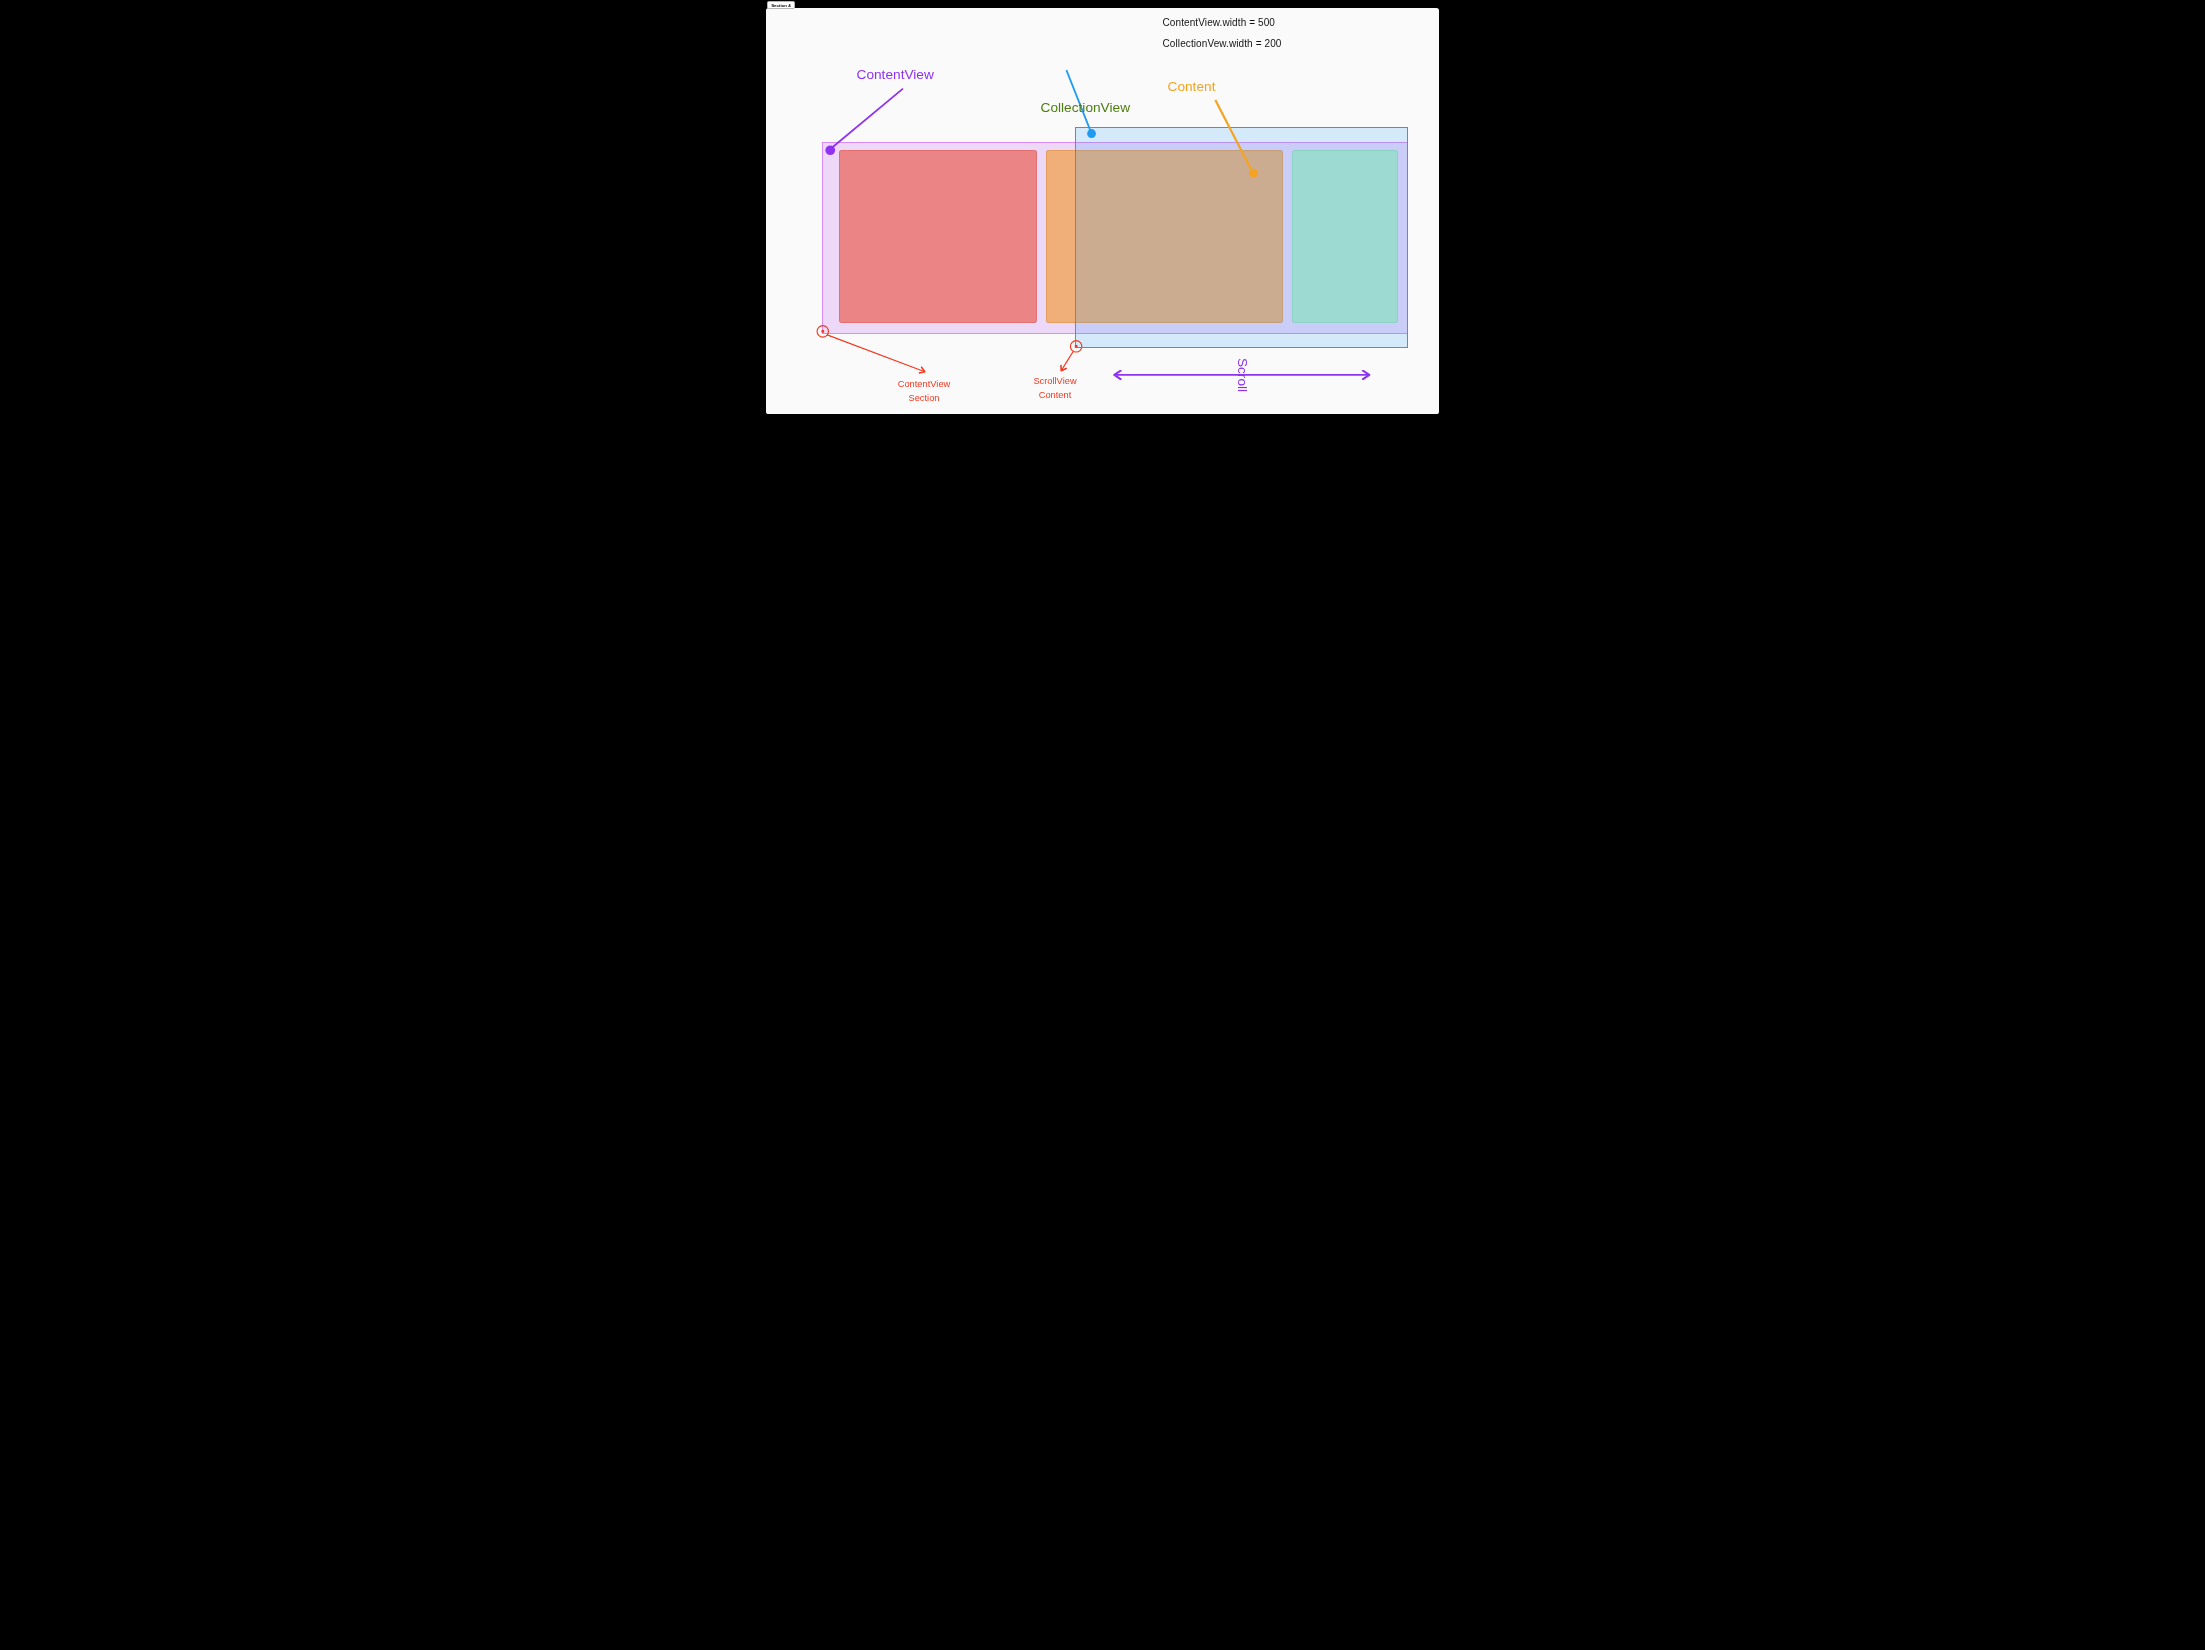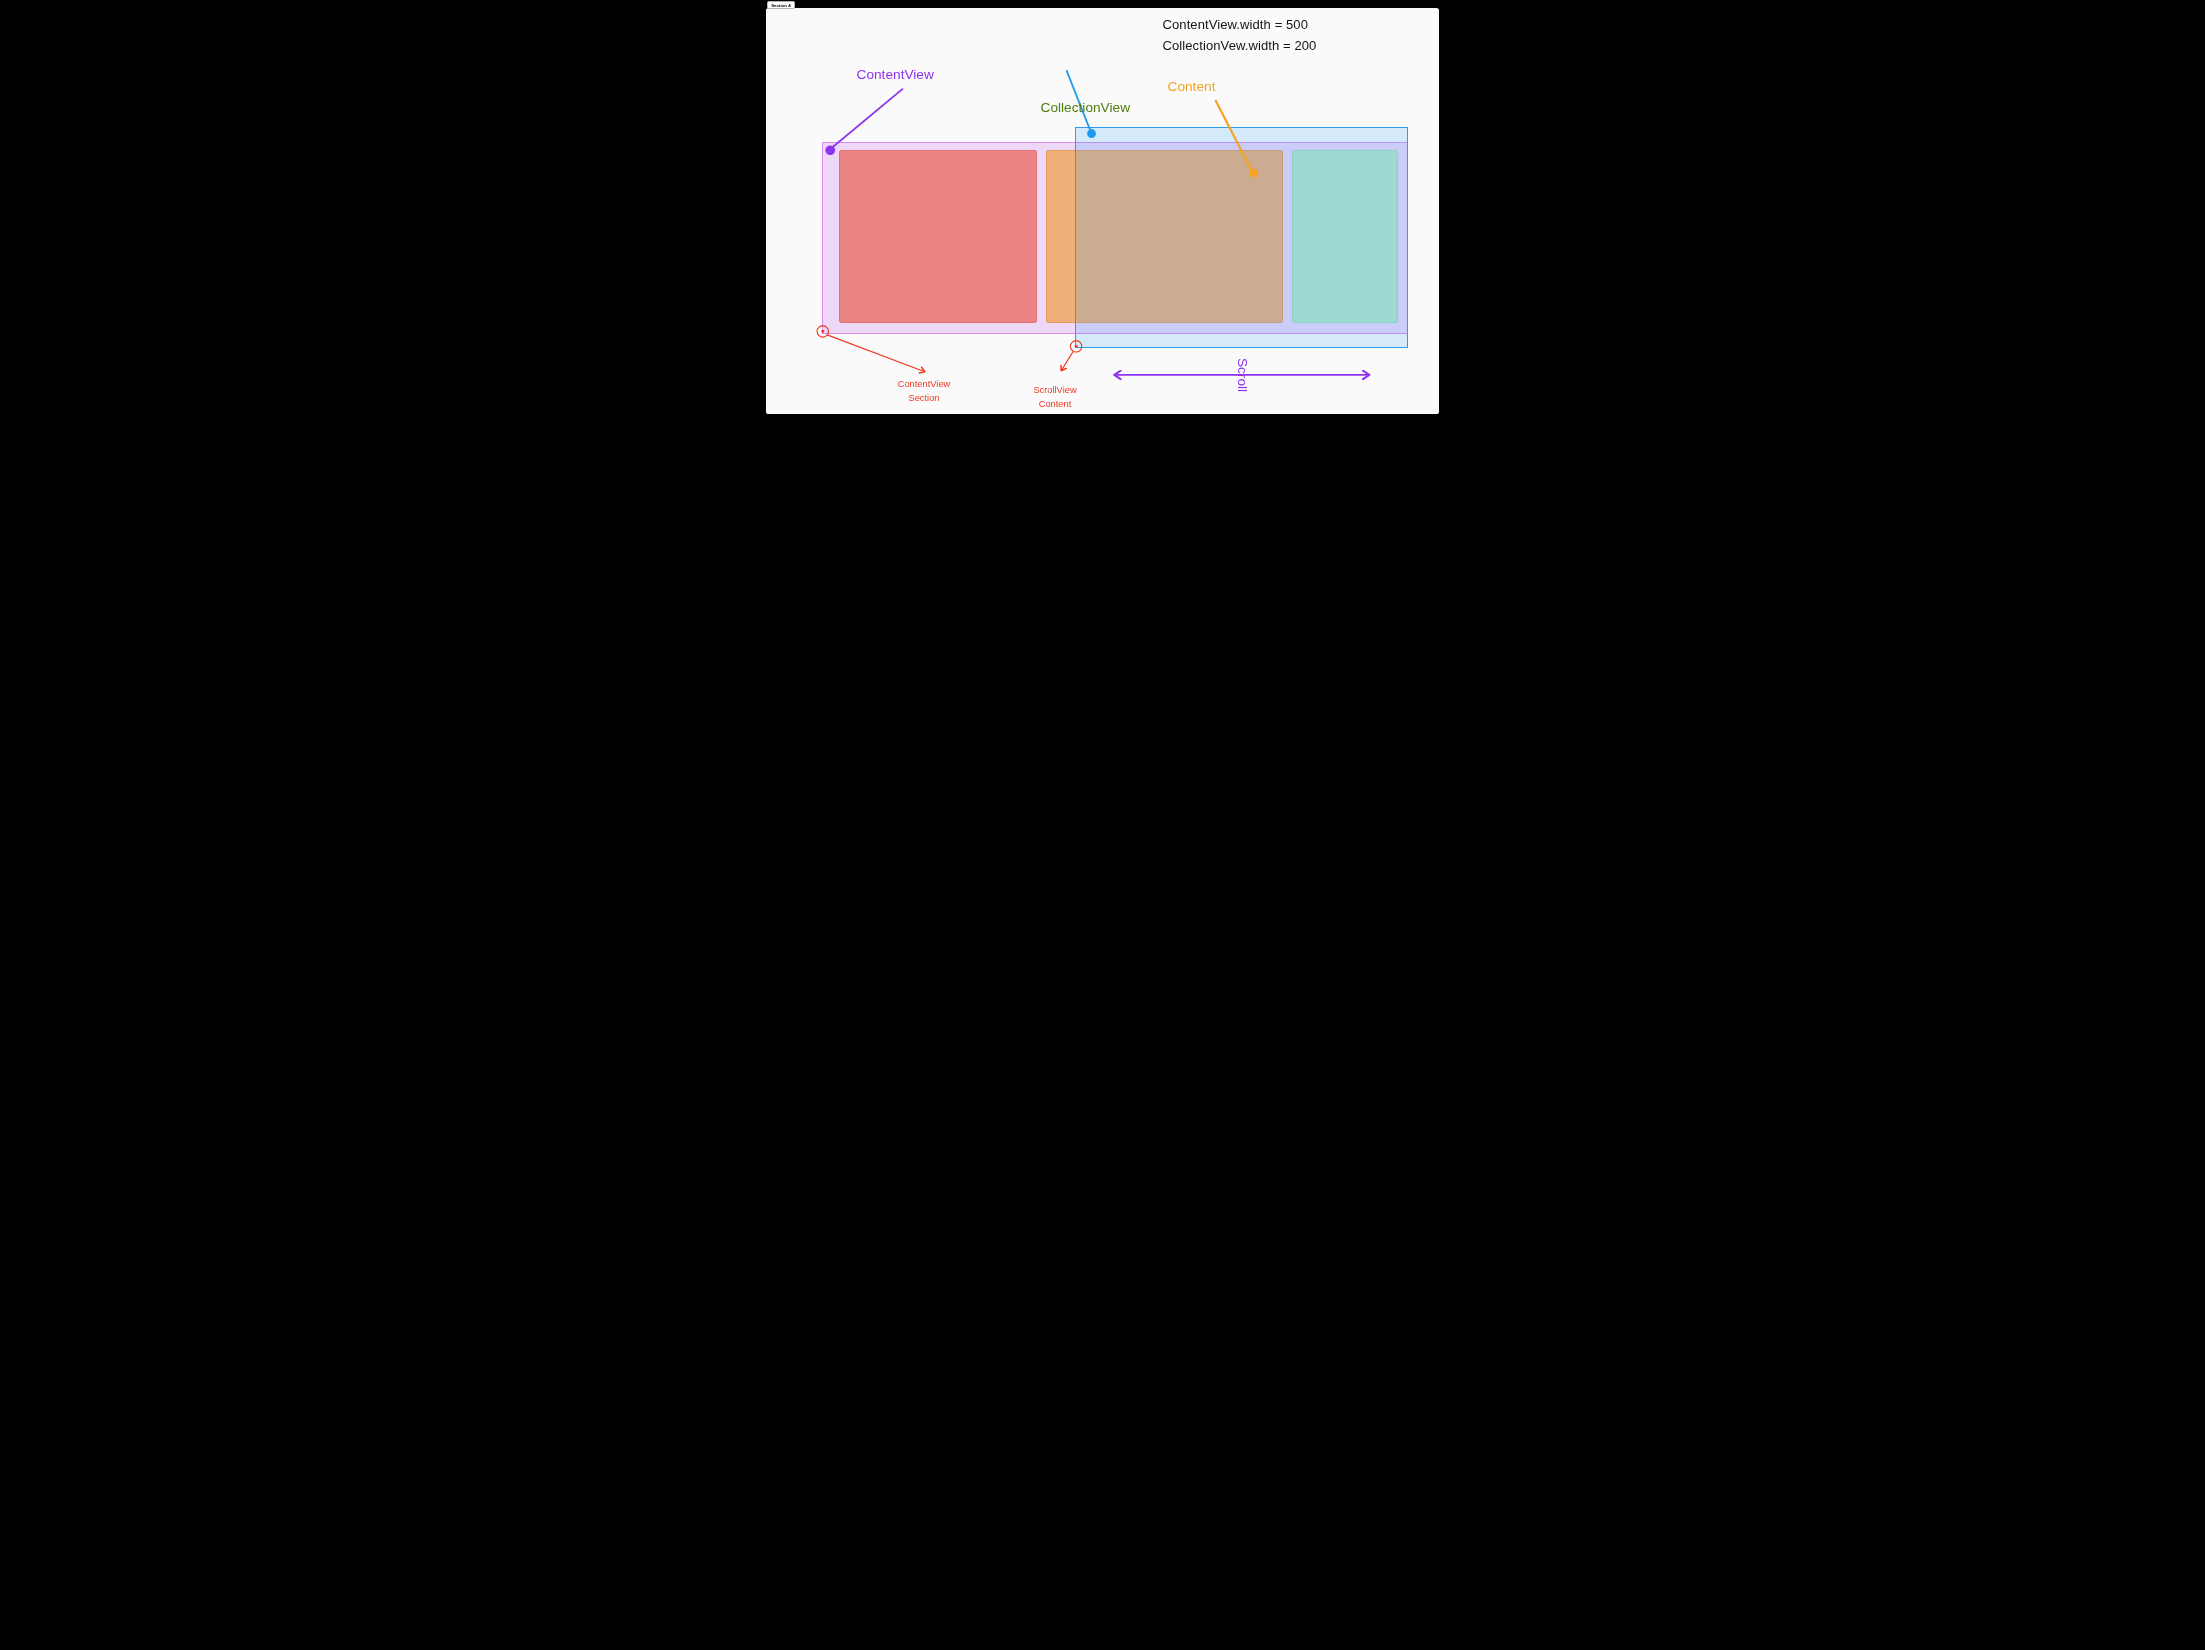--- a/index.html
+++ b/index.html
@@ -25,29 +25,29 @@
   .cell-green  { left: 535px; width: 106px; background: #B5E8CA; border: 0.9px solid #9FDCB8; }
 
   .overlay { position: absolute; left: 0; top: 0; width: 692px; height: 423px;
            z-index: 5; pointer-events: none; }
 
   
   .lbl { position: absolute; z-index: 6; white-space: nowrap; }
   .label-contentview    { left: 100px; top: 67px; font-size: 13.7px; color: #8F33EE; }
   .label-collectionview { left: 284px; top: 52px; font-size: 13.7px; color: #4d7c0f; margin-top: 48px; }
   .label-content        { left: 411px; top: 79px; font-size: 13.7px; color: #F5A322; }
-  .eq { left: 406px; font-size: 13px; color: #141414; letter-spacing: 0.1px; }
+  .eq { left: 406px; font-size: 10px; color: #141414; letter-spacing: 0.1px; }
   .eq1 { top: 17px; }
   .eq2 { top: 38px; }
 
   .red-caption { position: absolute; z-index: 6; text-align: center; color: #F2371F;
            font-size: 9.3px; line-height: 14px; }
   .red-caption span { display: block; }
   .offset-caption { left: 128px; top: 377px; width: 79px; }
-  .origin-caption { left: 259px; top: 383px; width: 79px; }
+  .origin-caption { left: 259px; top: 374px; width: 79px; }
 
   .scroll-label { position: absolute; left: 485px; top: 375px; z-index: 6;
            transform: translate(-50%,-50%) rotate(90deg);
            font-size: 13.7px; color: #8F33EE; white-space: nowrap; }
 </style>
 </head>
 <body>
 
 <div class="stage">
 

